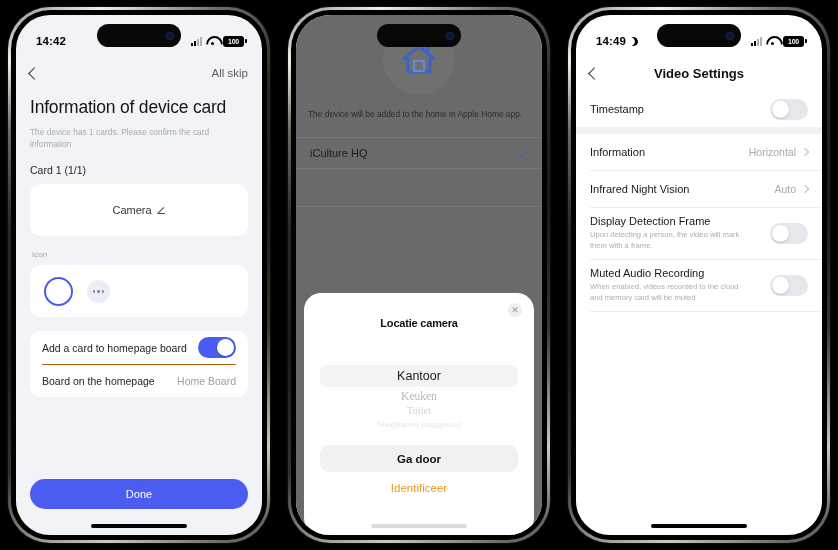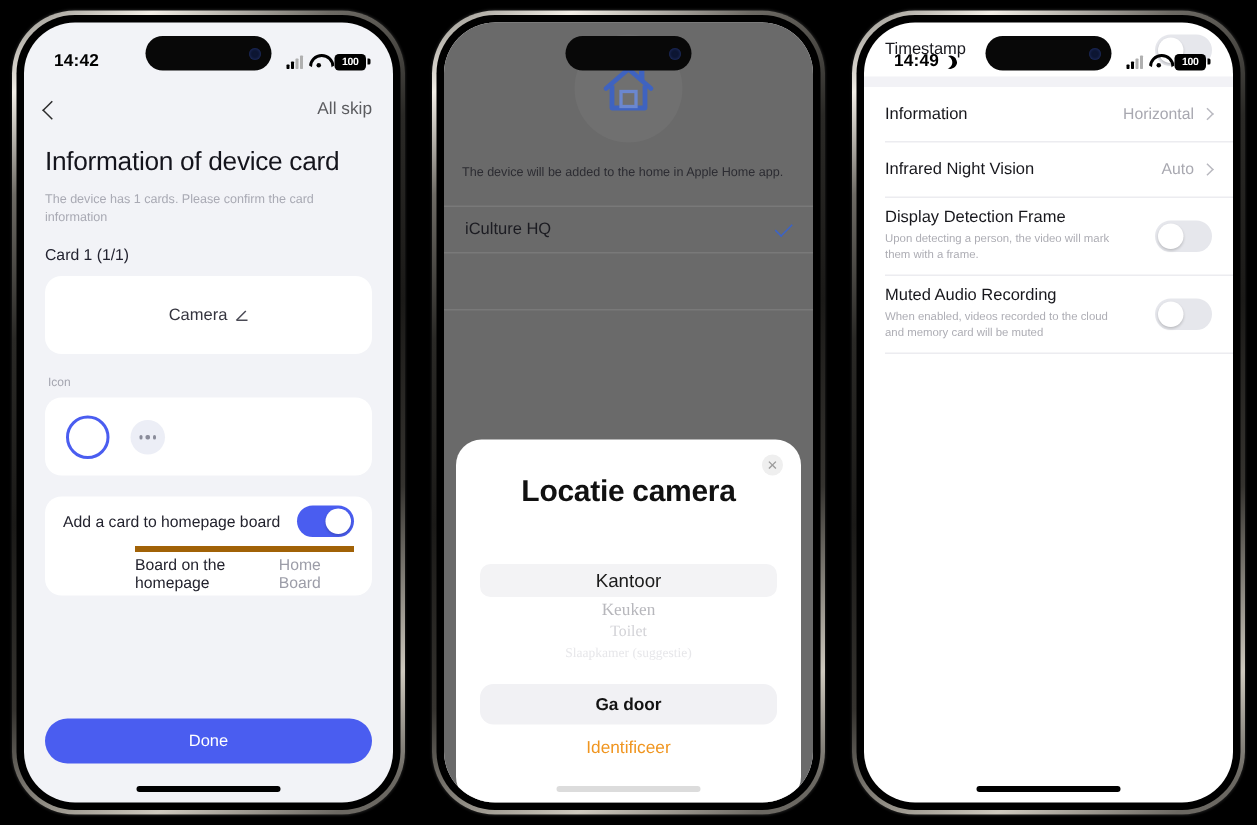--- a/index.html
+++ b/index.html
@@ -196,21 +196,21 @@
     display: flex; align-items: center; justify-content: center; gap: 2px;
   }
   .dots-btn i { width:2.4px;height:2.4px;border-radius:50%;background:#8a8c9a;display:block; }
   .list-card {
     background:#fff; border-radius:11px; margin-top: 14px; padding: 0 12px;
   }
   .lrow {
     height: 33px; display:flex; align-items:center; justify-content:space-between;
     font-size: 10.5px; color: #23232e;
   }
-  .lrow + .lrow { border-top: 4px solid #a16207; margin-left: 48px; }
+  .lrow + .lrow { border-top: 1px solid #a16207; }
   .lrow .val { color: #9c9da8; font-size: 10.5px; }
   .sw {
     width: 38px; height: 21px; border-radius: 11px;
     background: #4a5df0; position: relative; flex: none;
   }
   .sw::after {
     content:""; position:absolute; top:2px; right:2px;
     width:17px;height:17px;border-radius:50%;background:#fff;
     box-shadow:0 1px 2px rgba(0,0,0,.2);
   }
@@ -282,21 +282,21 @@
     height: 242px;
   }
   .sheet-close {
     position:absolute; top: 10px; right: 12px;
     width: 14px; height: 14px; border-radius: 50%;
     background: #efefef;
     display:flex;align-items:center;justify-content:center;
     font-size: 9px; color:#9b9b9b; line-height:1; cursor:pointer;
   }
   .sheet-title {
-    text-align:center; font-size: 20px; font-weight: bold;
+    text-align:center; font-size: 11px; font-weight: bold;
     color: #111; margin-top: 8px; letter-spacing:-0.2px;
   }
   .picker {
     margin-top: 36px;
     position: relative;
     height: 74px;
     overflow: hidden;
   }
   .pick-sel {
     background: #f3f3f5; border-radius: 7px;
@@ -494,20 +494,24 @@
                 <i></i>
                 <i></i>
               </span>
             <span class="wifi"></span>
             <span class="batt">
                 <span>100</span>
               </span>
           </div>
         </div>
 
+        <div class="navbar">
+          <div class="chev-back"></div>
+          <div class="nav-title">Video Settings</div>
+        </div>
 
         <div>
           <div class="srow">
             <span class="lbl">Timestamp</span>
             <span class="sw off"></span>
           </div>
 
           <div class="p3-sep"></div>
 
           <div class="srow">

